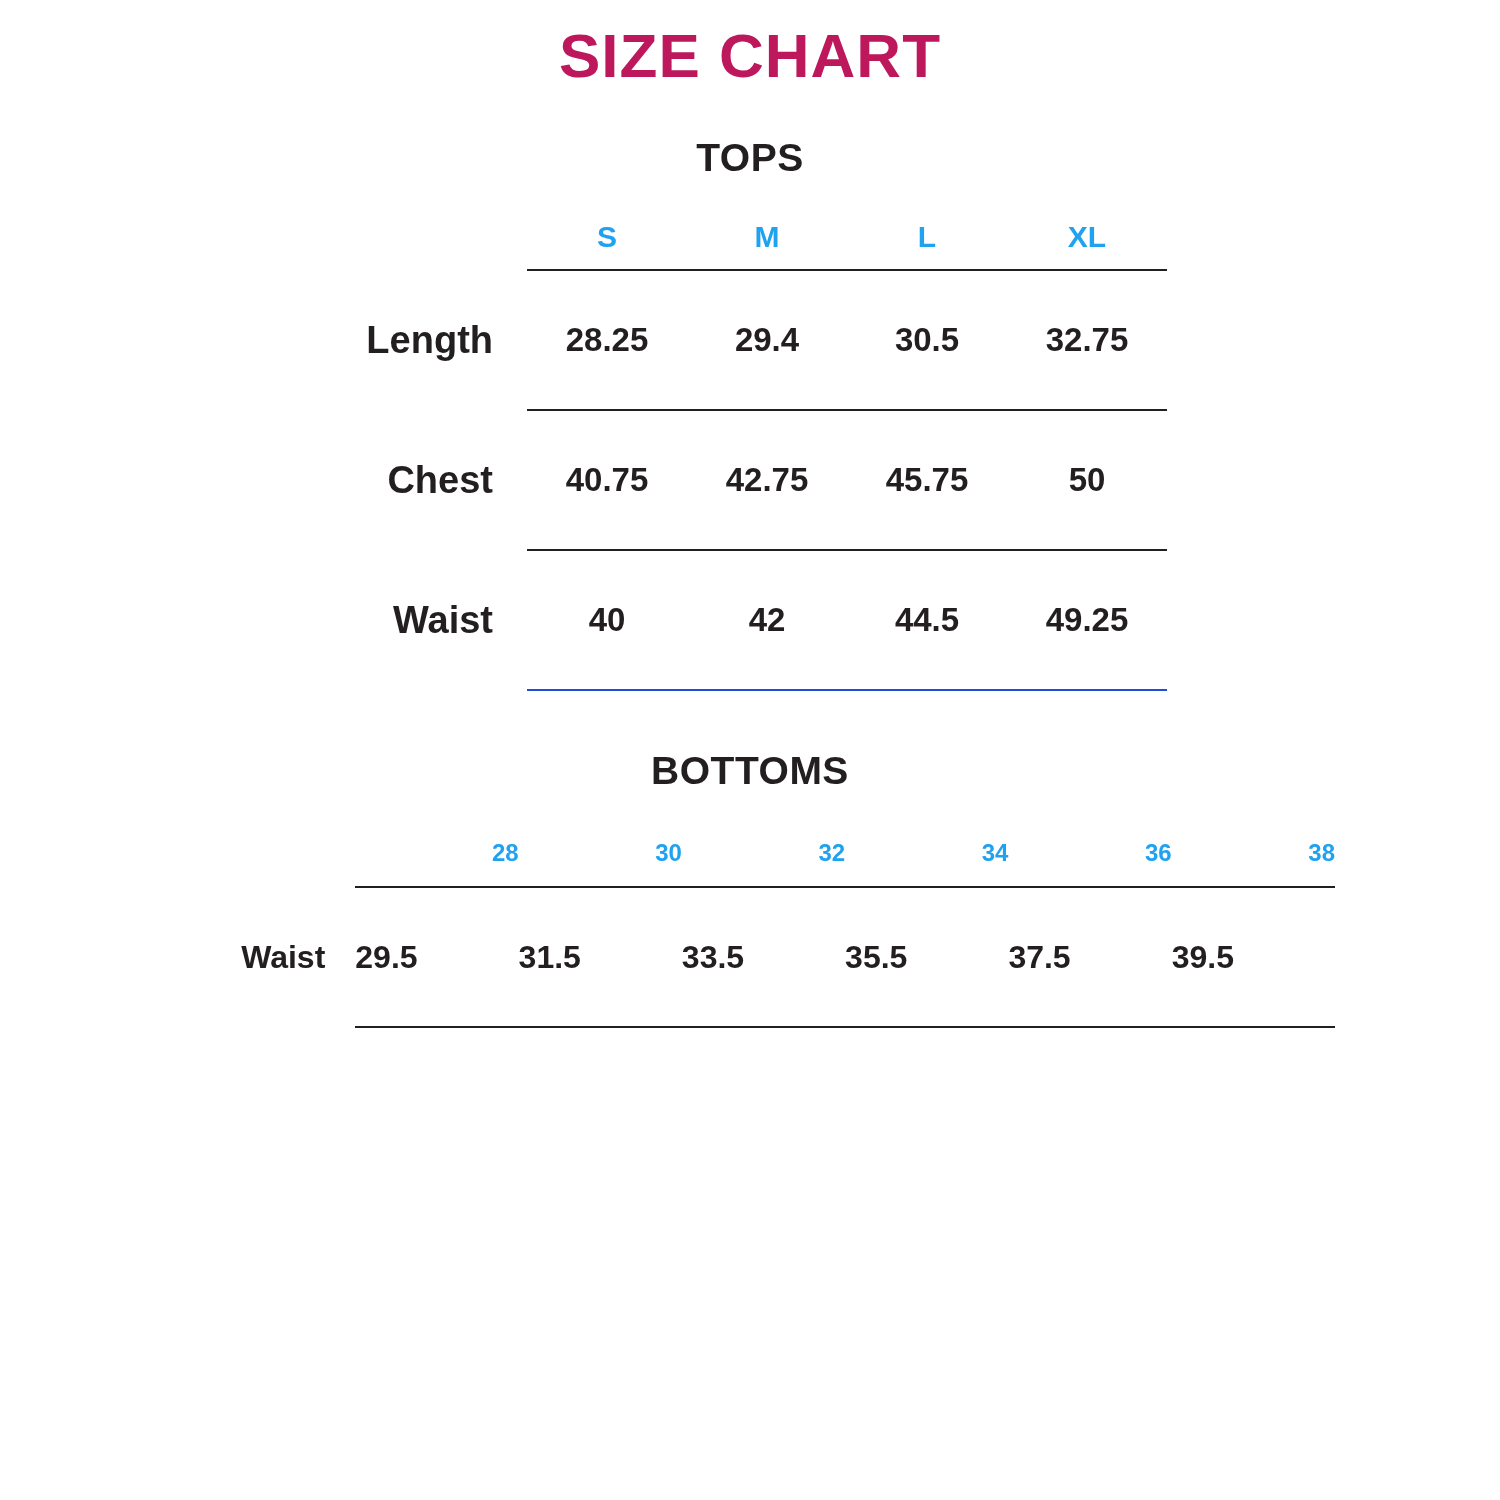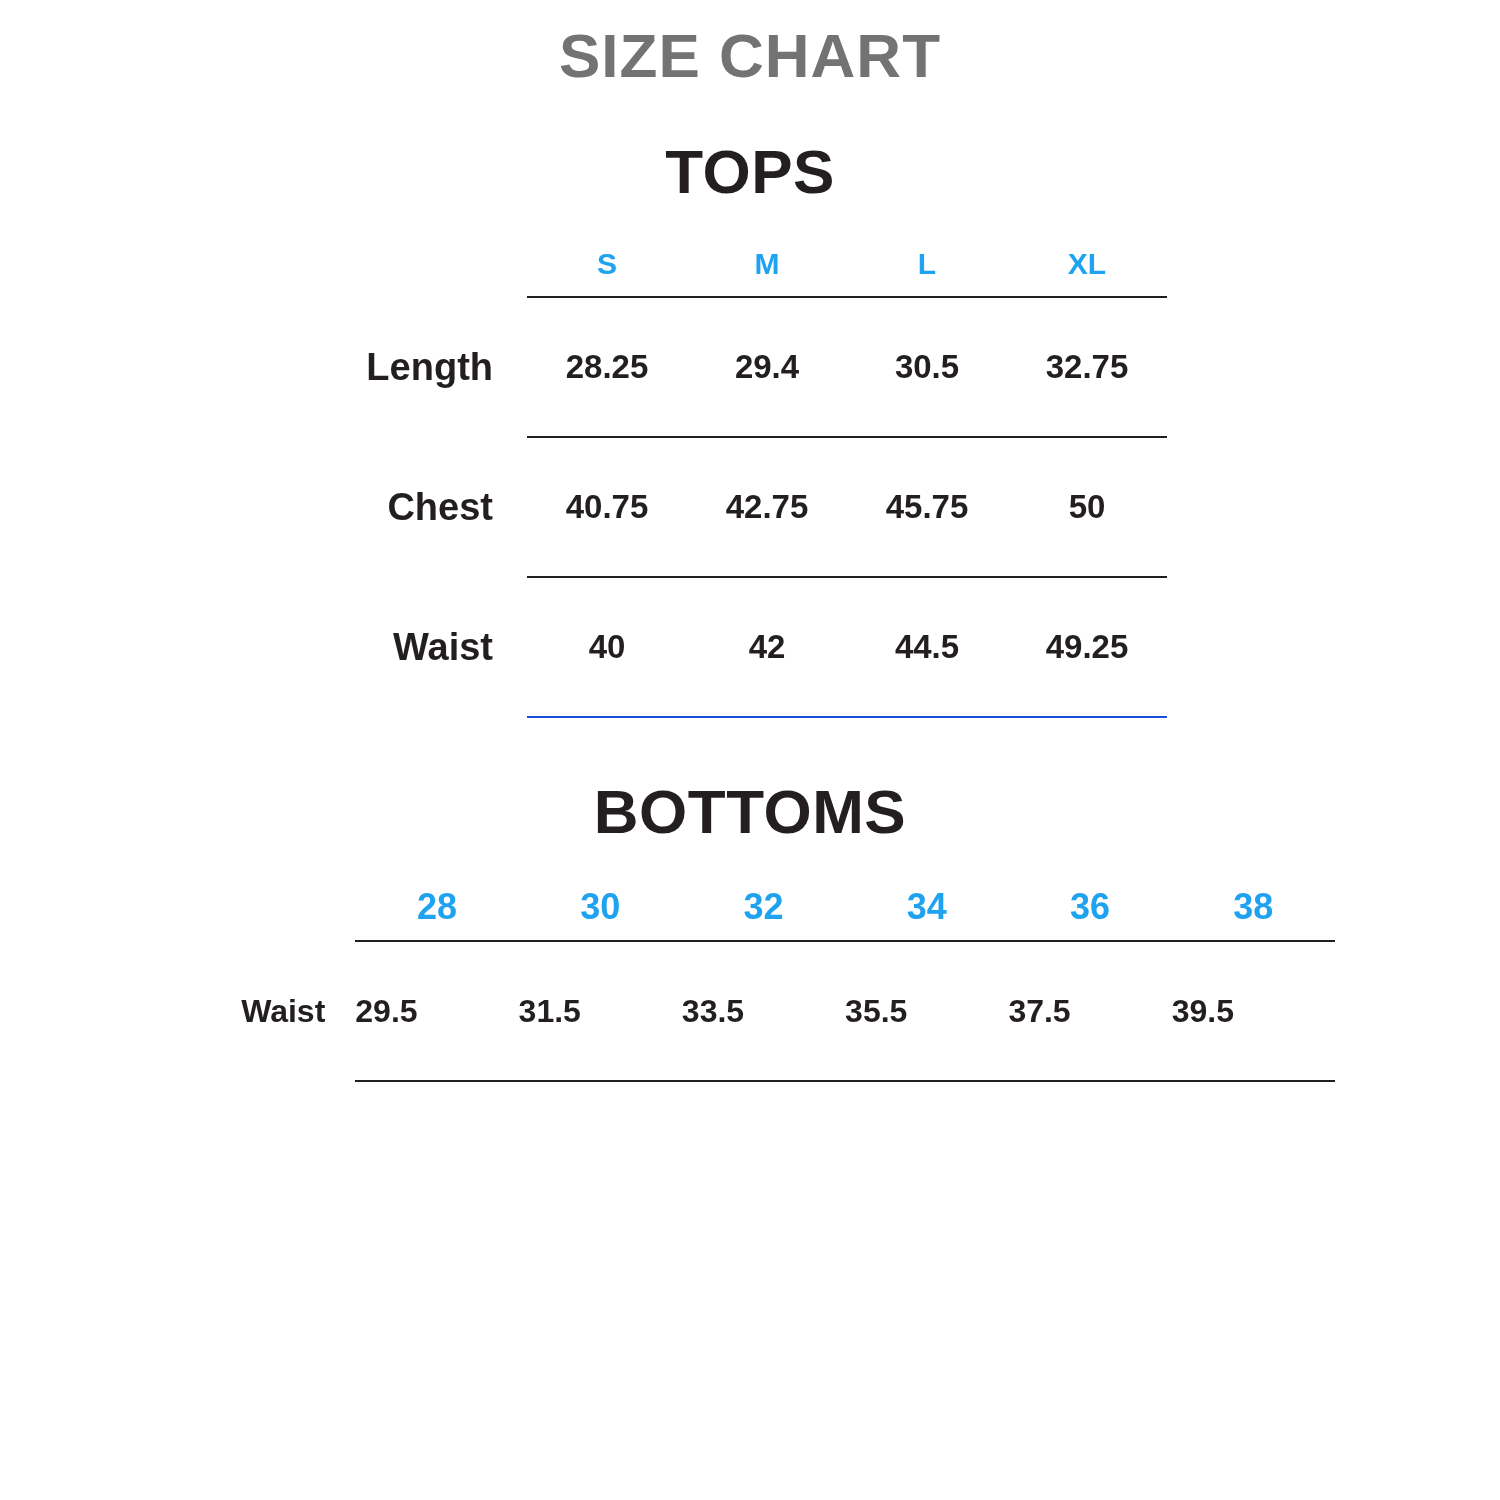--- a/index.html
+++ b/index.html
@@ -16,27 +16,27 @@
     width: 1500px;
     height: 1500px;
     position: relative;
     overflow: hidden;
   }
   .main-title {
     text-align: center;
     font-size: 62px;
     font-weight: 700;
     letter-spacing: 1px;
-    color: #737373;
+    color: #be185d;
     margin: 22px 0 0 0;
     line-height: 1.1;
   }
   .section-title {
     text-align: center;
-    font-size: 62px;
+    font-size: 39px;
     font-weight: 600;
     color: #231f20;
     letter-spacing: 0.5px;
   }
   #tops-title { margin: 46px 0 0 0; }
   #bottoms-title { margin: 0; }
 
   table {
     border-collapse: collapse;
     table-layout: fixed;
@@ -97,23 +97,23 @@
     margin-top: 26px;
   }
   table.bottoms {
     width: 1170px;
   }
   table.bottoms col.label { width: 190px; }
   table.bottoms col.sz { width: 163px; }
 
   table.bottoms th.size-head {
     color: #1fa2f0;
-    font-size: 36px;
-    font-weight: 600;
-    text-align: center;
+    font-size: 24px;
+    font-weight: 600;
+    text-align: right;
     height: 68px;
     vertical-align: middle;
   }
   table.bottoms tbody tr td {
     height: 140px;
     font-size: 32px;
     vertical-align: middle;
     border-top: 2px solid #231f20;
   }
   table.bottoms tbody tr:last-child td {

